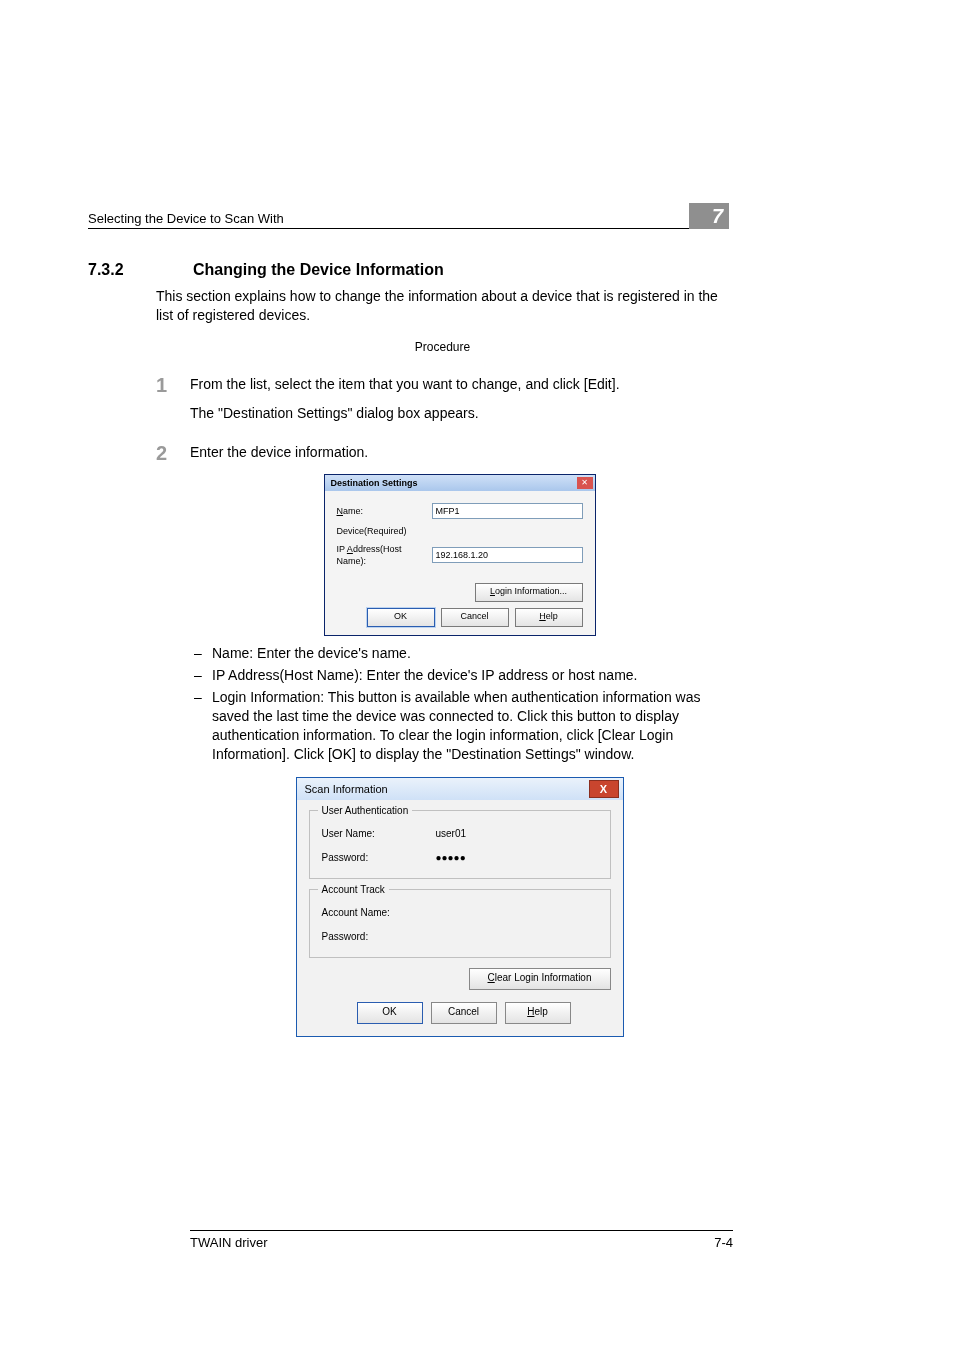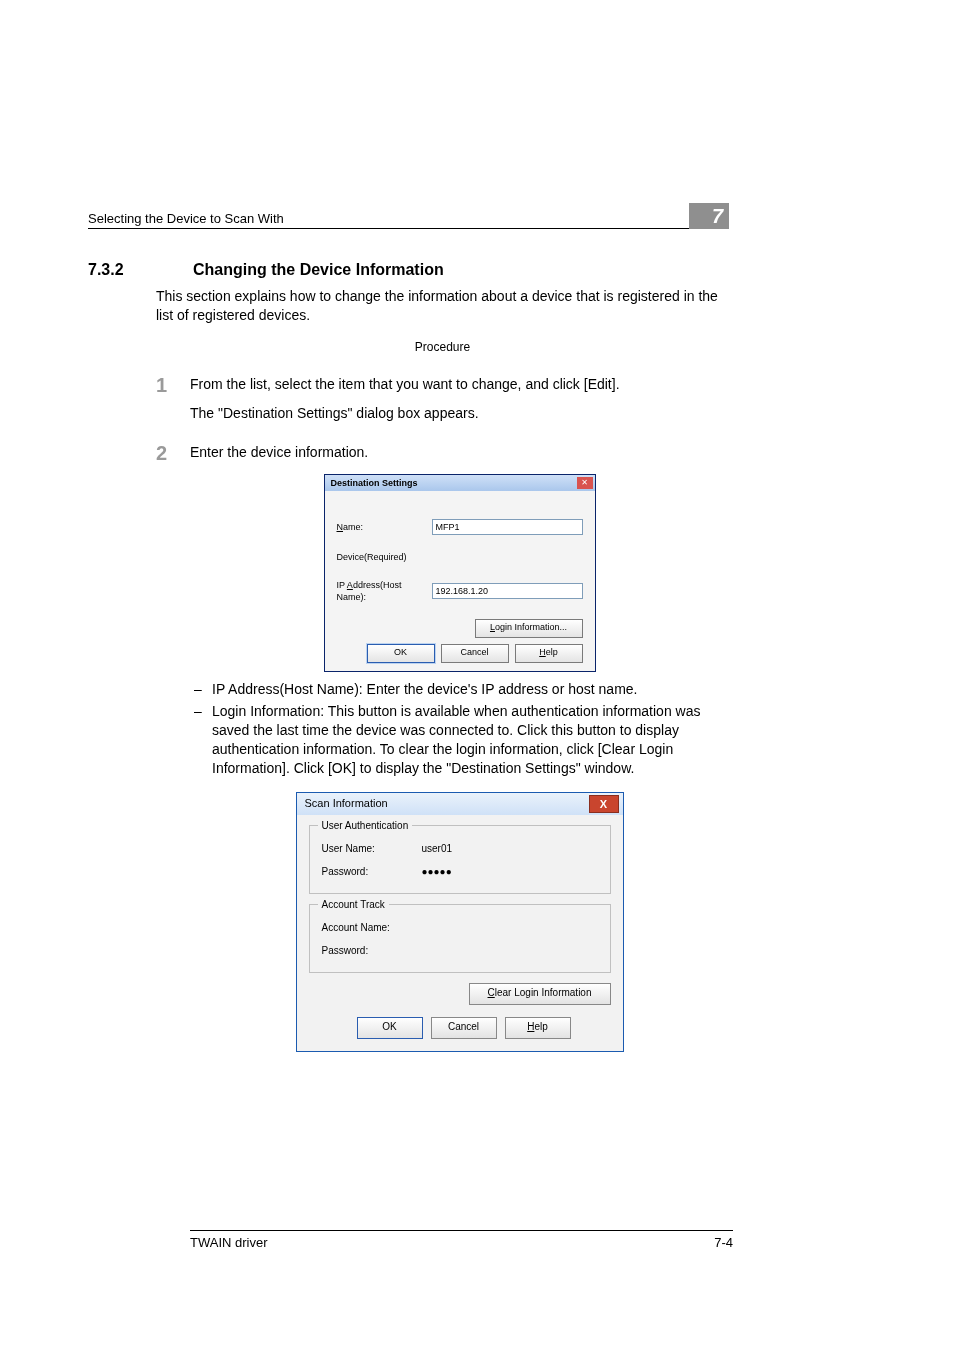--- a/index.html
+++ b/index.html
@@ -135,21 +135,21 @@
     width: 16px; height:12px;
     background:#d9534f;
     color:#fff;
     font-size:8px;
     line-height:12px;
     text-align:center;
   }
   .dlg1 .body {
     padding: 12px 12px 8px 12px;
   }
-  .row { display:flex; align-items:center; margin-bottom:6px;margin-top:16px; }
+  .row { display:flex; align-items:center; margin-bottom:6px; }
   .lbl { width:95px; }
   .txt {
     flex:1; height:14px; border:1px solid #7f9db9; background:#fff;
     padding:0 3px; line-height:14px; font-size:9px;
   }
   .btn {
     min-width:50px; height:17px; border:1px solid #7a7a7a;
     background: linear-gradient(#fff,#e4e4e4);
     padding:0 8px; font-size:9px; line-height:15px; text-align:center;
     margin-left:6px;
@@ -182,21 +182,21 @@
   .group {
     margin: 10px 12px 4px 12px;
     border:1px solid #c0c0c0;
     padding: 16px 12px 12px 12px;
     position:relative;
   }
   .group .legend {
     position:absolute; top:-7px; left:8px;
     background:#f2f2f2; padding:0 4px; font-size:10px;
   }
-  .grow { display:flex; margin-bottom:10px; align-items:center; }
+  .grow { display:flex; margin-bottom:10px; align-items:center;gap:14px; }
   .glbl { width:100px; }
   .gval { flex:1; }
   .dlg2 .btnwide {
     min-width:120px; height:20px; border:1px solid #888;
     background:linear-gradient(#fff,#e3e3e3);
     line-height:18px; text-align:center; font-size:10px;
     padding:0 10px;
   }
   .dlg2 .btn2 {
     min-width:64px; height:20px; border:1px solid #888;
@@ -262,20 +262,21 @@
           </div>
           <div class="btnrow">
             <span class="btn default">OK</span>
             <span class="btn">Cancel</span>
             <span class="btn"><span class="u">H</span><span>elp</span></span>
           </div>
         </div>
       </div>
 
       <ul class="dash">
+        <li>Name: Enter the device's name.</li>
         <li>IP Address(Host Name): Enter the device's IP address or host name.</li>
         <li>Login Information: This button is available when authentication information was saved the last time the device was connected to. Click this button to display authentication information. To clear the login information, click [Clear Login Information]. Click [OK] to display the "Destination Settings" window.</li>
       </ul>
 
       <div class="dlg2">
         <div class="titlebar">
           <span class="t">Scan Information</span>
           <span class="closebox2">X</span>
         </div>
         <div class="group">

